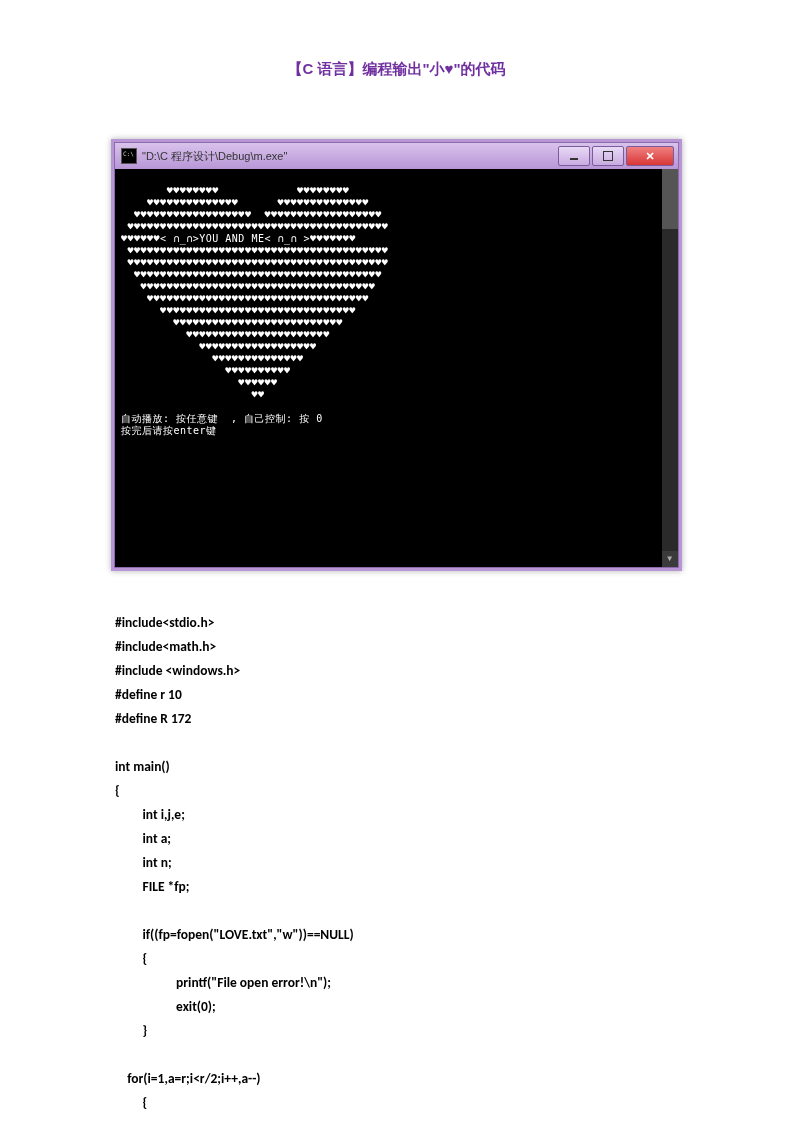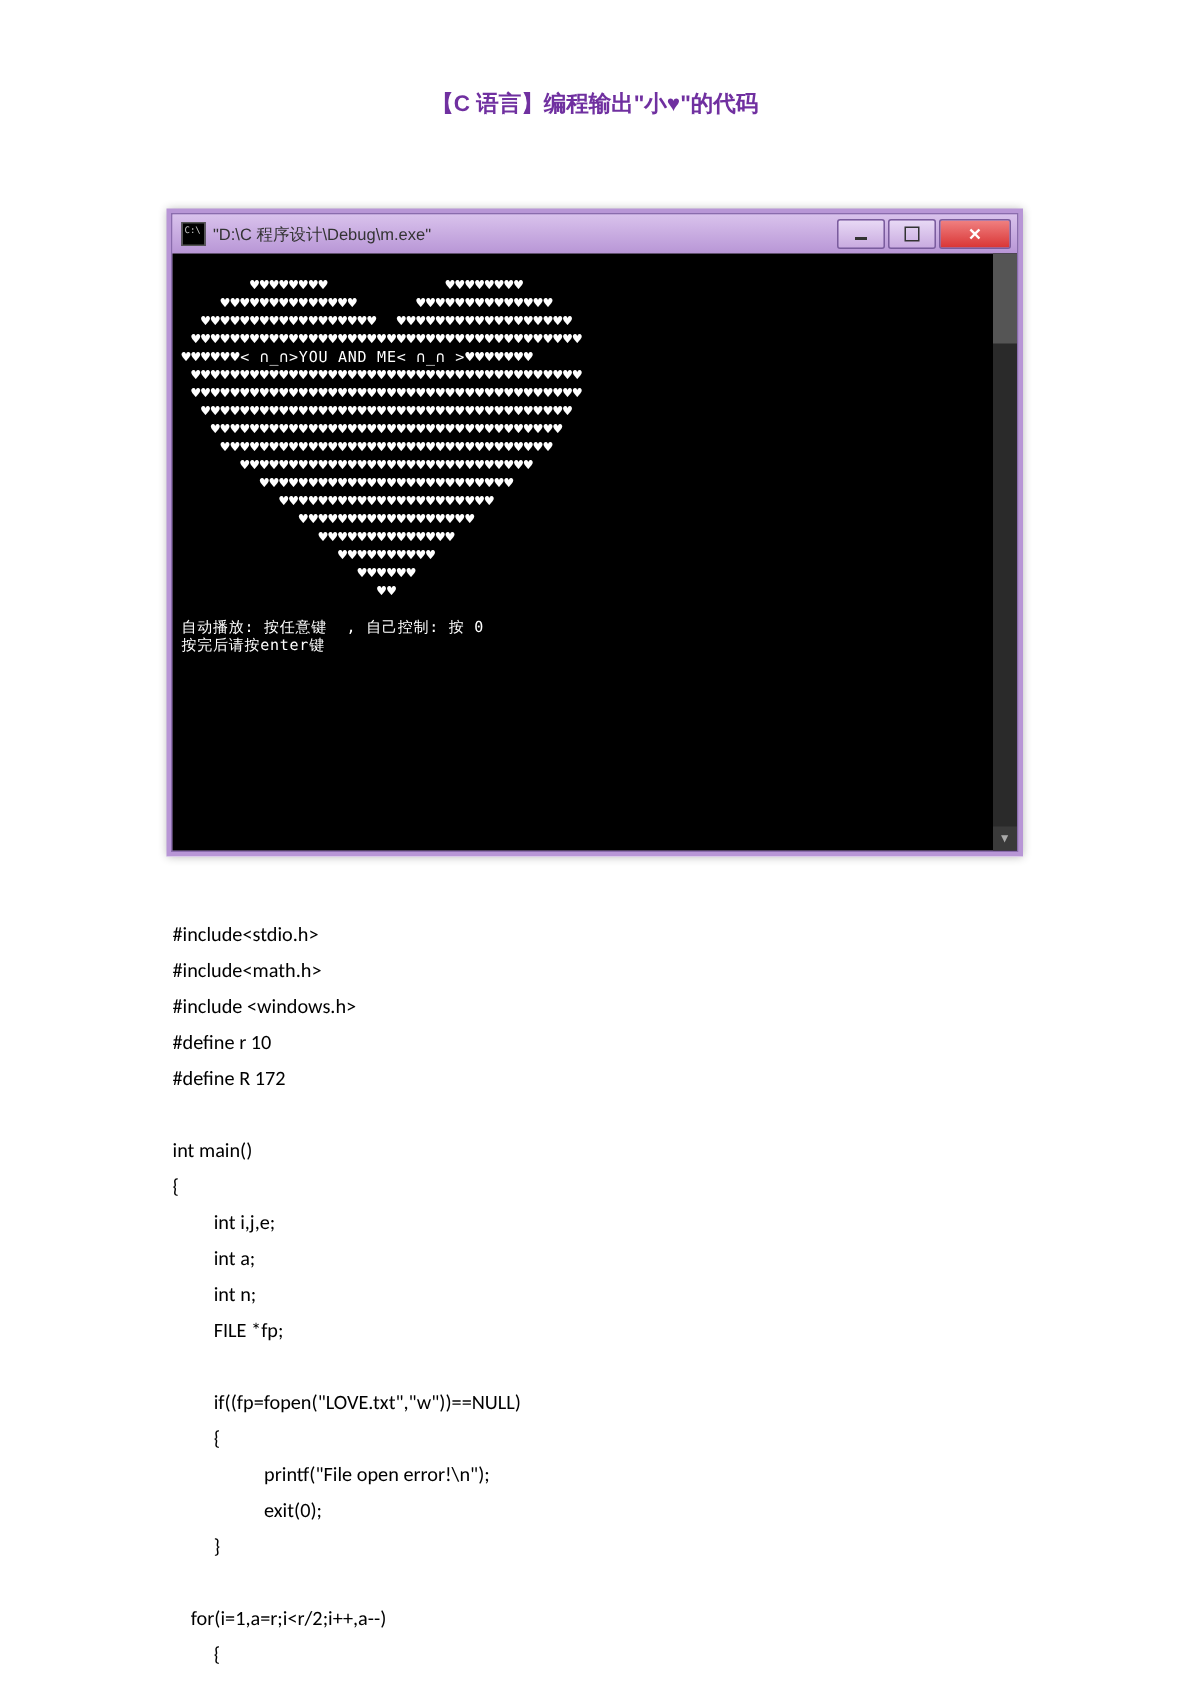--- a/index.html
+++ b/index.html
@@ -127,21 +127,21 @@
     justify-content:center;
     color:#aaa;
     font-size:8px;
   }
   .console .scroll-arrow.up { top: 0; }
   .console .scroll-arrow.down { bottom: 0; }
   .code-block {
     margin: 16px 0 0 115px;
     font-family: "Calibri", "Microsoft YaHei", sans-serif;
     font-size: 13.5px;
-    font-weight: normal;
+    font-weight: bold;
     color: #000;
     line-height: 24px;
     white-space: pre;
   }
 </style>
 </head>
 <body>
 
 <div class="page">
   <div class="title">【C 语言】编程输出"小♥"的代码</div>

